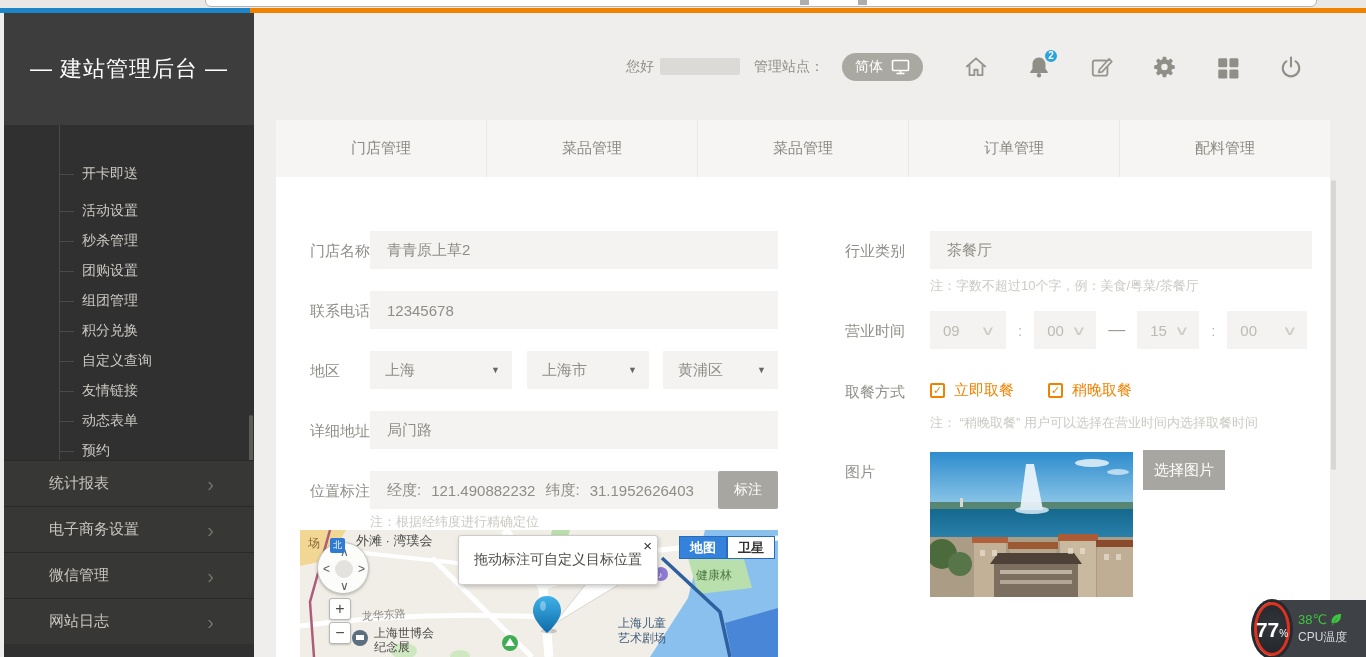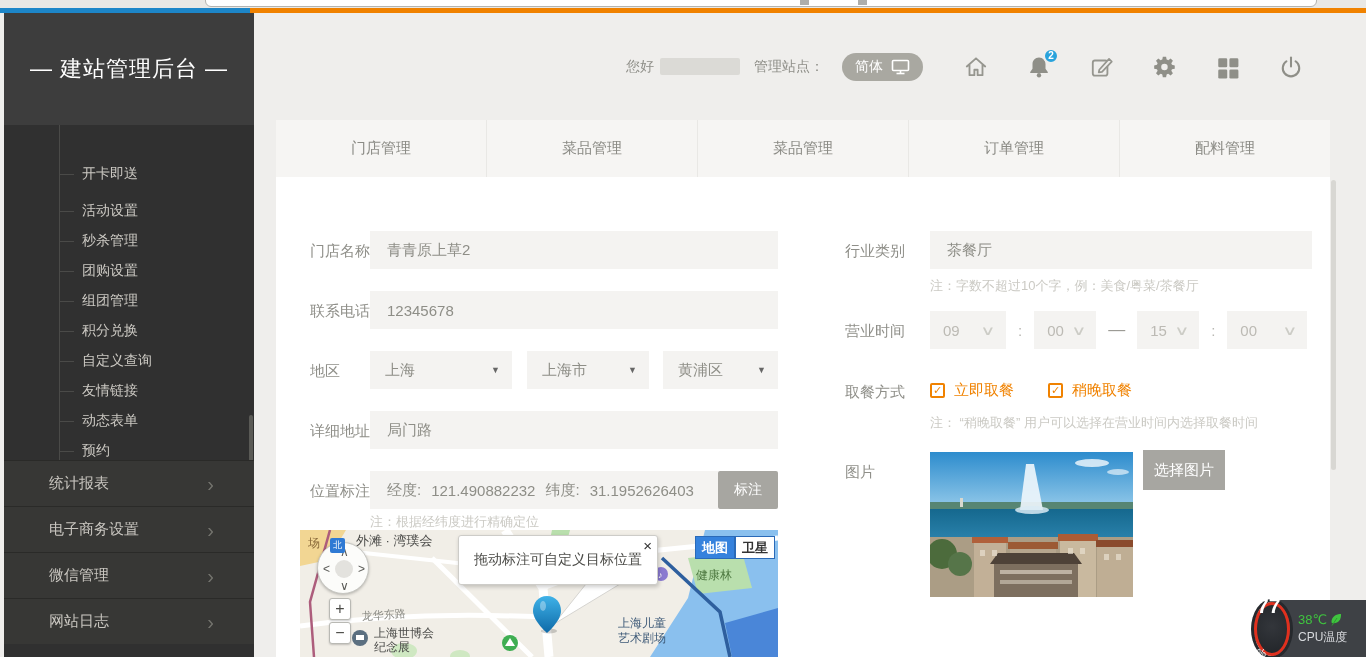--- a/index.html
+++ b/index.html
@@ -89,35 +89,35 @@
   .pan-ctl { position:absolute; left:17px; top:12px; width:52px; height:52px; background:#fcfcfa;
     border:1px solid #c6c6c1; border-radius:50%; box-shadow:0 1px 3px rgba(0,0,0,.25); cursor:pointer; }
   .pan-center { position:absolute; left:17px; top:17px; width:18px; height:18px; background:#e3e2de; border-radius:50%; }
   .pan-ar { position:absolute; color:#5a5a56; font-size:12px; line-height:1; }
   .north-badge { position:absolute; left:30px; top:8px; width:15px; height:15px; background:#2f7ad4;
     color:#fff; font-size:9px; display:flex; align-items:center; justify-content:center; border-radius:2px; cursor:pointer; }
   .zoom-btn { position:absolute; left:29px; width:22px; height:22px; background:#fff; border:1px solid #b9b9b4;
     border-radius:3px; color:#4a4a46; font-size:16px; display:flex; align-items:center; justify-content:center;
     cursor:pointer; box-shadow:0 1px 2px rgba(0,0,0,.2); }
   .layer-btns { position:absolute; right:3px; top:6px; display:flex; cursor:pointer; }
-  .layer-btn { width:40px; height:23px; font-size:13px; font-weight:bold; display:flex; align-items:center;
+  .layer-btn { width:48px; height:23px; font-size:13px; font-weight:bold; display:flex; align-items:center;
     justify-content:center; border:1px solid #2a6ab8; }
   .layer-map { background:#3582dd; color:#fff; }
   .layer-sat { background:#fff; color:#333; }
   .map-tip { position:absolute; left:158px; top:5px; width:200px; height:50px; background:#fff;
     border:1px solid #cdccc8; border-radius:3px; box-shadow:1px 2px 4px rgba(0,0,0,.2);
     display:flex; align-items:center; justify-content:center; font-size:14px; color:#4c4c48; }
   .tip-close { position:absolute; right:5px; top:1px; font-size:15px; color:#333; cursor:pointer; line-height:1.2; }
 
   
   .cpu-widget { position:absolute; left:1253px; top:600px; width:113px; height:57px;
     background:rgba(52,55,60,.95); border-radius:30px 0 0 30px; display:flex; align-items:center; cursor:pointer; }
   .cpu-gauge { width:36px; height:54px; margin-left:1px; border-radius:50%; border:3px solid #e0301e;
     background:radial-gradient(circle at 50% 45%, #33363b, #212428); box-shadow:0 0 0 3px #26292d;
-    display:flex; align-items:baseline; justify-content:center;flex-direction:column; }
+    display:flex; align-items:baseline; justify-content:center; }
   .cpu-pct { color:#fff; font-size:21px; font-weight:bold; line-height:50px; }
   .cpu-sign { color:#fff; font-size:10px; line-height:46px; }
   .cpu-info { margin-left:8px; }
   .cpu-temp { color:#3fc43f; font-size:13px; display:flex; align-items:center; gap:3px; }
   .cpu-temp-label { color:#d6d8dc; font-size:12px; margin-top:2px; }
 </style>
 </head>
 <body>
 
 <div class="screen">

